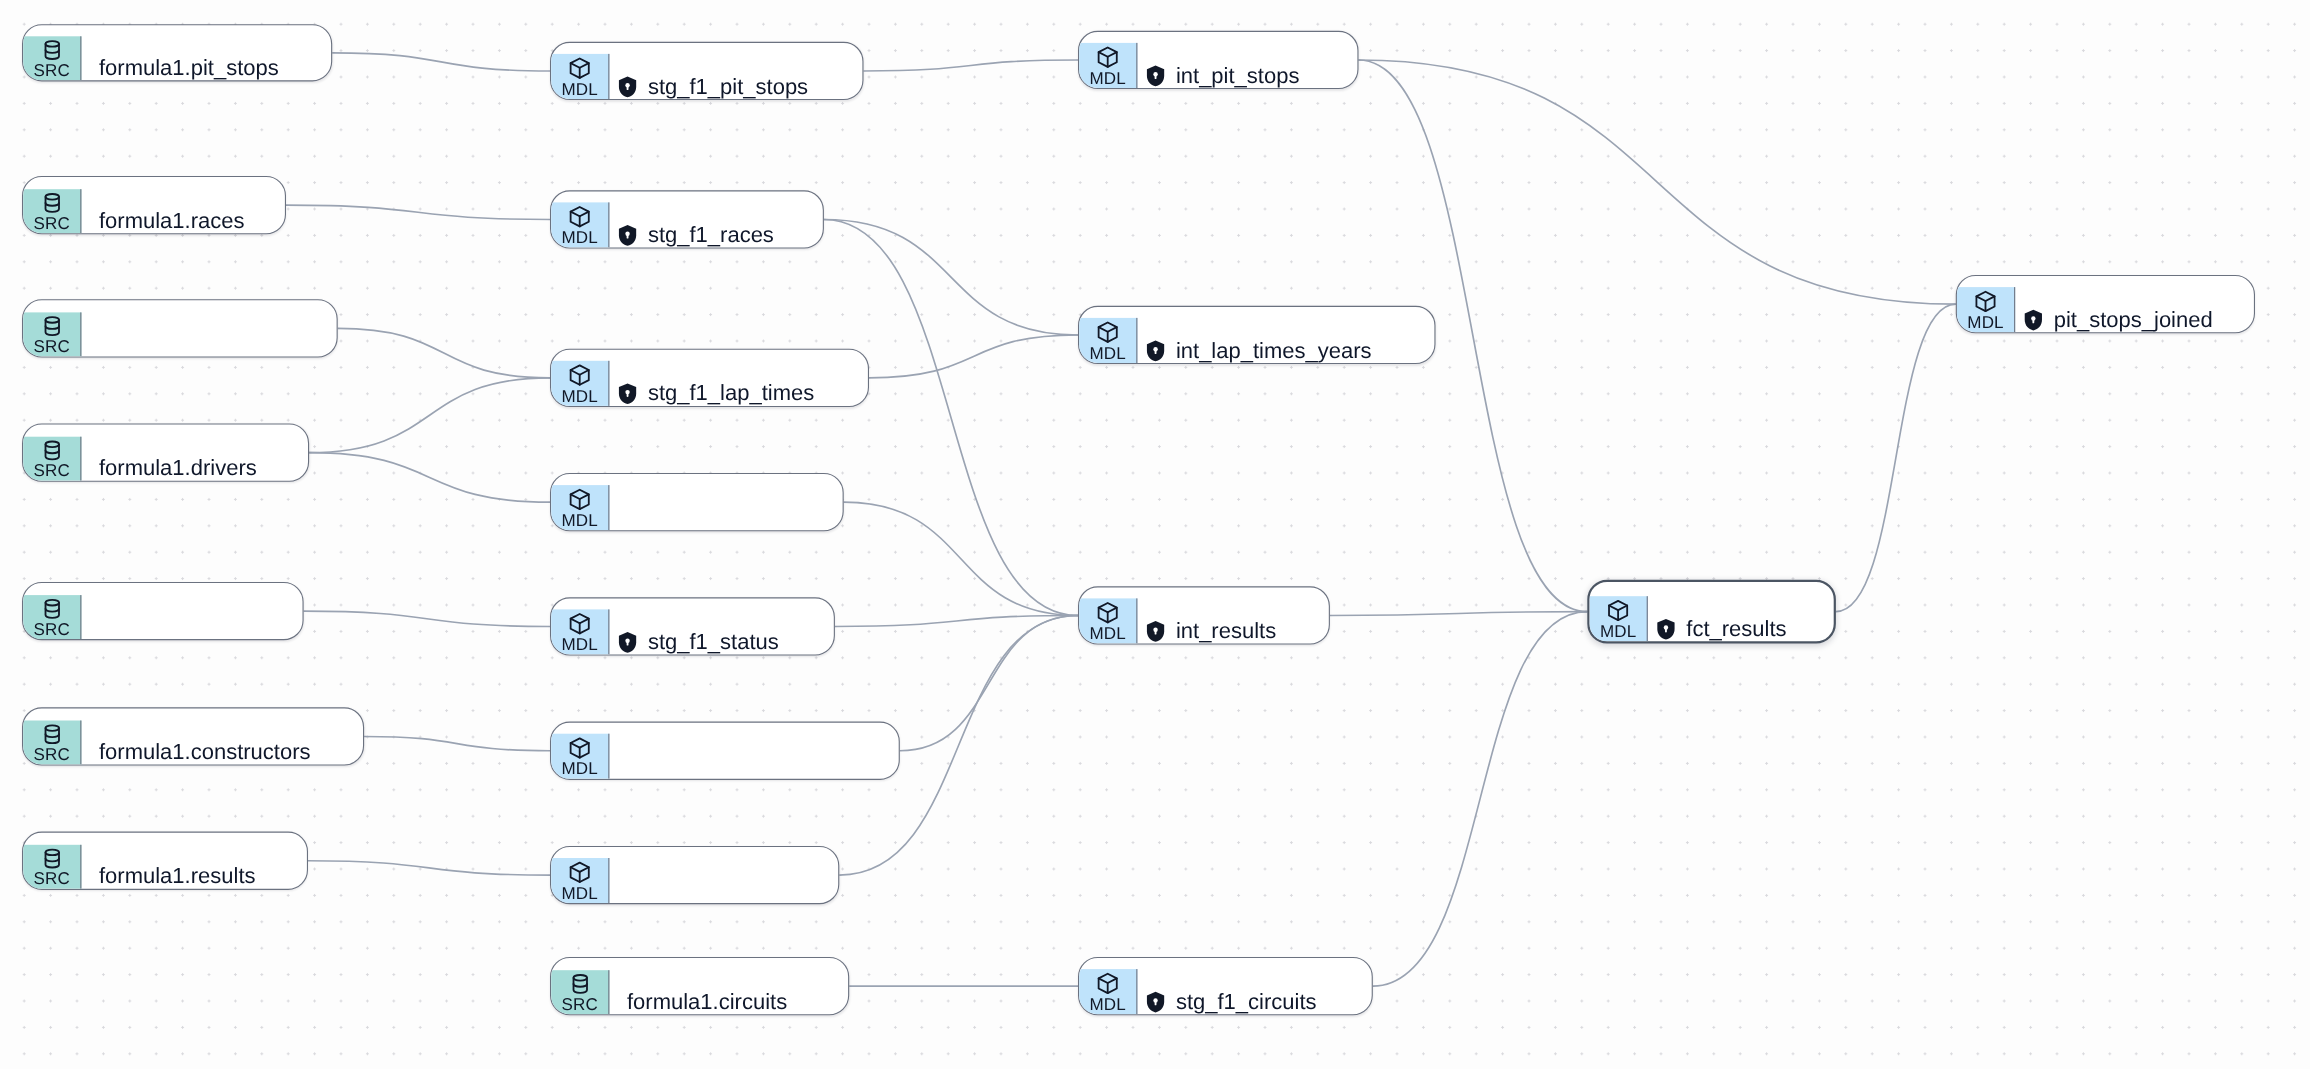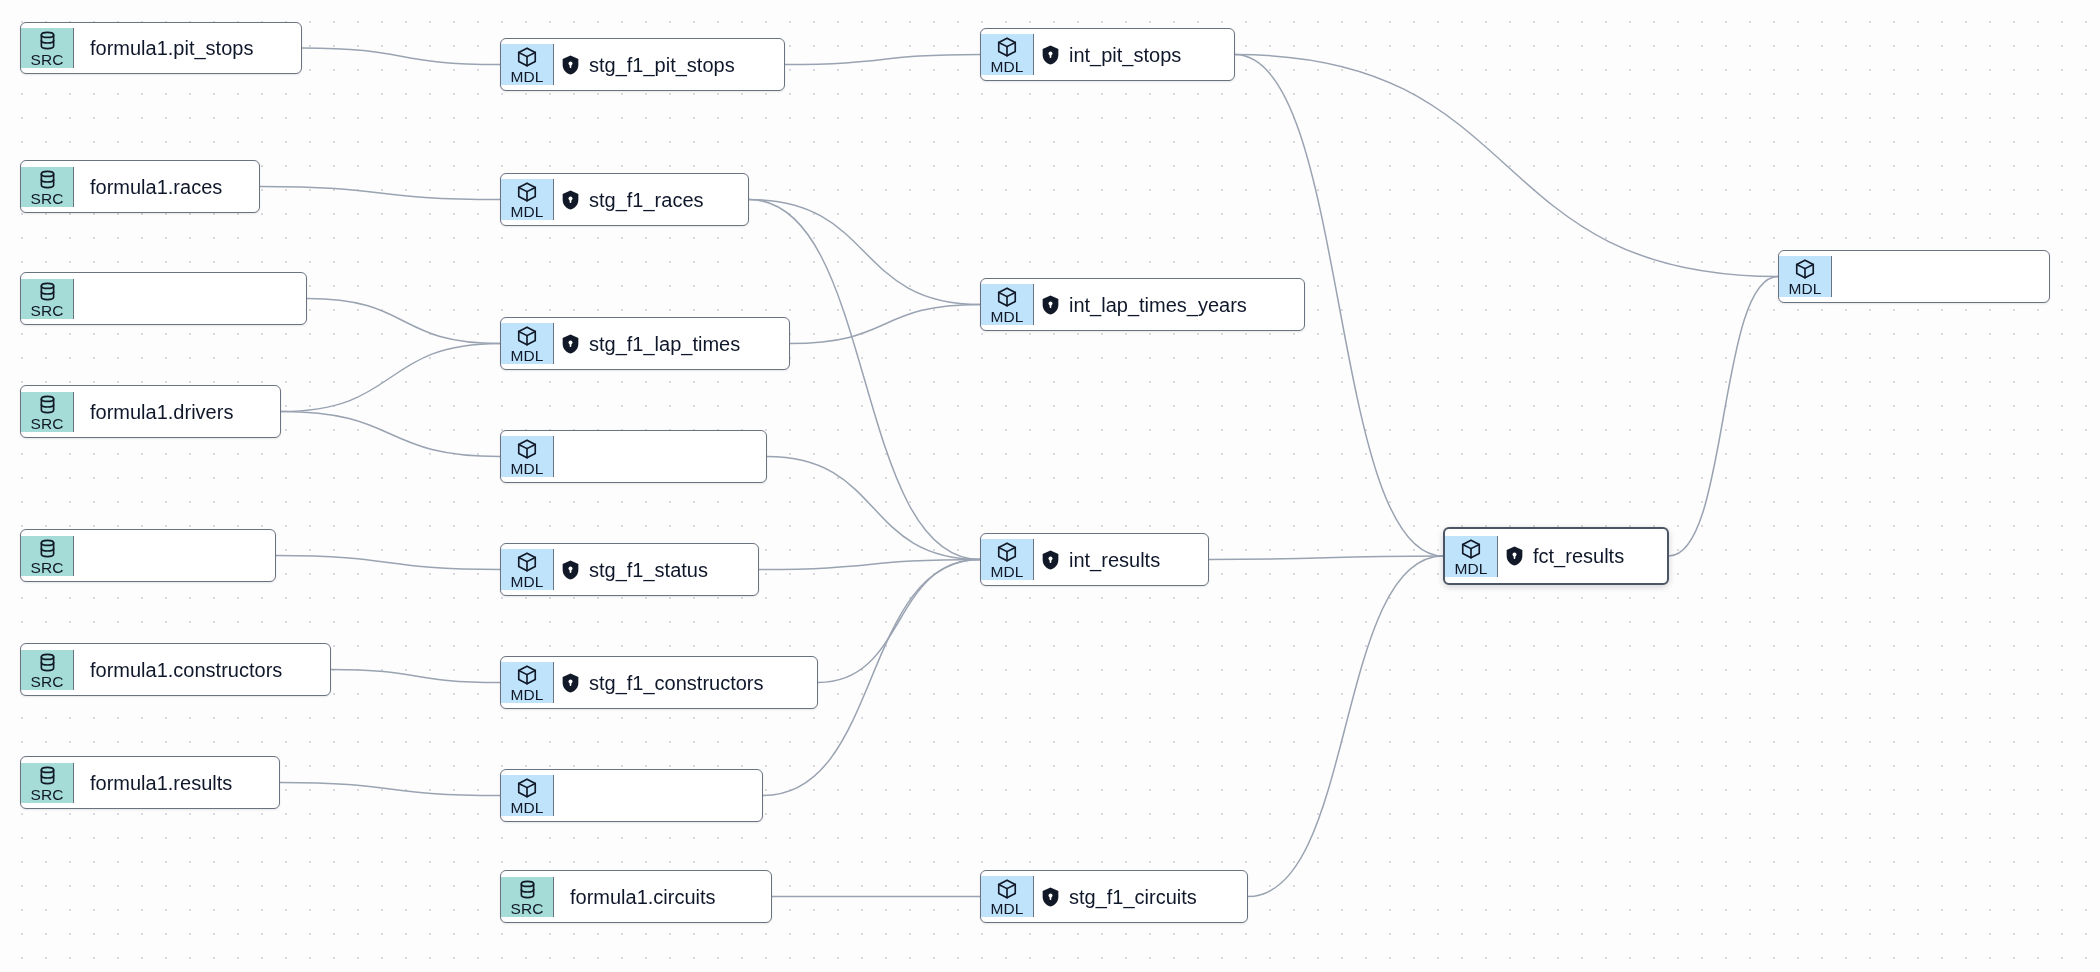--- a/index.html
+++ b/index.html
@@ -28,24 +28,24 @@
     left: 0;
     top: 0;
     width: 2100px;
     height: 972px;
     pointer-events: none;
   }
 
   .node {
     position: absolute;
     display: flex;
-    align-items: center;
+    align-items: flex-end;
     background: #ffffff;
     border: 1.6px solid #6b7280;
-    border-radius: 6px;
+    border-radius: 18px;
     box-sizing: border-box;
     box-shadow: 0 1px 2px rgba(15, 23, 42, 0.10);
     overflow: hidden;
     z-index: 5;
   }
 
   .node.selected {
     border-color: #4b5563;
     border-width: 2px;
     box-shadow: 0 2px 6px rgba(15, 23, 42, 0.18);
@@ -322,28 +322,20 @@
   </div>
       <div class="node mdl" style="left: 500px; top: 656px; width: 318px; height: 53px;">
     <div class="node-badge">
       <span class="badge-icon"><svg width="22" height="22" viewBox="0 0 24 24" fill="none" stroke="#111827" stroke-width="1.8" stroke-linecap="round" stroke-linejoin="round">
               <path d="M12 2.4 21 7v10l-9 4.6L3 17V7z"></path>
               <path d="M3 7l9 4.6L21 7"></path>
               <path d="M12 11.6v10"></path>
             </svg></span>
       <span class="badge-text">MDL</span>
     </div>
-    <div class="node-body with-shield">
-      <span class="shield-icon"><svg width="19" height="20" viewBox="0 0 24 26" fill="#111827">
-              <path d="M12 .8 1.8 5.1v7.6c0 6.3 4.3 11.3 10.2 12.5 5.9-1.2 10.2-6.2 10.2-12.5V5.1z"></path>
-              <circle cx="12" cy="11" r="2.6" fill="#ffffff"></circle>
-              <rect x="10.9" y="11.6" width="2.2" height="5.2" rx="1.1" fill="#ffffff"></rect>
-            </svg></span>
-      <span class="node-label">stg_f1_constructors</span>
-    </div>
   </div>
       <div class="node mdl" style="left: 500px; top: 769px; width: 263px; height: 53px;">
     <div class="node-badge">
       <span class="badge-icon"><svg width="22" height="22" viewBox="0 0 24 24" fill="none" stroke="#111827" stroke-width="1.8" stroke-linecap="round" stroke-linejoin="round">
               <path d="M12 2.4 21 7v10l-9 4.6L3 17V7z"></path>
               <path d="M3 7l9 4.6L21 7"></path>
               <path d="M12 11.6v10"></path>
             </svg></span>
       <span class="badge-text">MDL</span>
     </div>
@@ -440,15 +432,23 @@
   </div>
       <div class="node mdl" style="left: 1778px; top: 250px; width: 272px; height: 53px;">
     <div class="node-badge">
       <span class="badge-icon"><svg width="22" height="22" viewBox="0 0 24 24" fill="none" stroke="#111827" stroke-width="1.8" stroke-linecap="round" stroke-linejoin="round">
               <path d="M12 2.4 21 7v10l-9 4.6L3 17V7z"></path>
               <path d="M3 7l9 4.6L21 7"></path>
               <path d="M12 11.6v10"></path>
             </svg></span>
       <span class="badge-text">MDL</span>
     </div>
+    <div class="node-body with-shield">
+      <span class="shield-icon"><svg width="19" height="20" viewBox="0 0 24 26" fill="#111827">
+              <path d="M12 .8 1.8 5.1v7.6c0 6.3 4.3 11.3 10.2 12.5 5.9-1.2 10.2-6.2 10.2-12.5V5.1z"></path>
+              <circle cx="12" cy="11" r="2.6" fill="#ffffff"></circle>
+              <rect x="10.9" y="11.6" width="2.2" height="5.2" rx="1.1" fill="#ffffff"></rect>
+            </svg></span>
+      <span class="node-label">pit_stops_joined</span>
+    </div>
   </div>
     </div>
 </div>
 
 </body></html>

